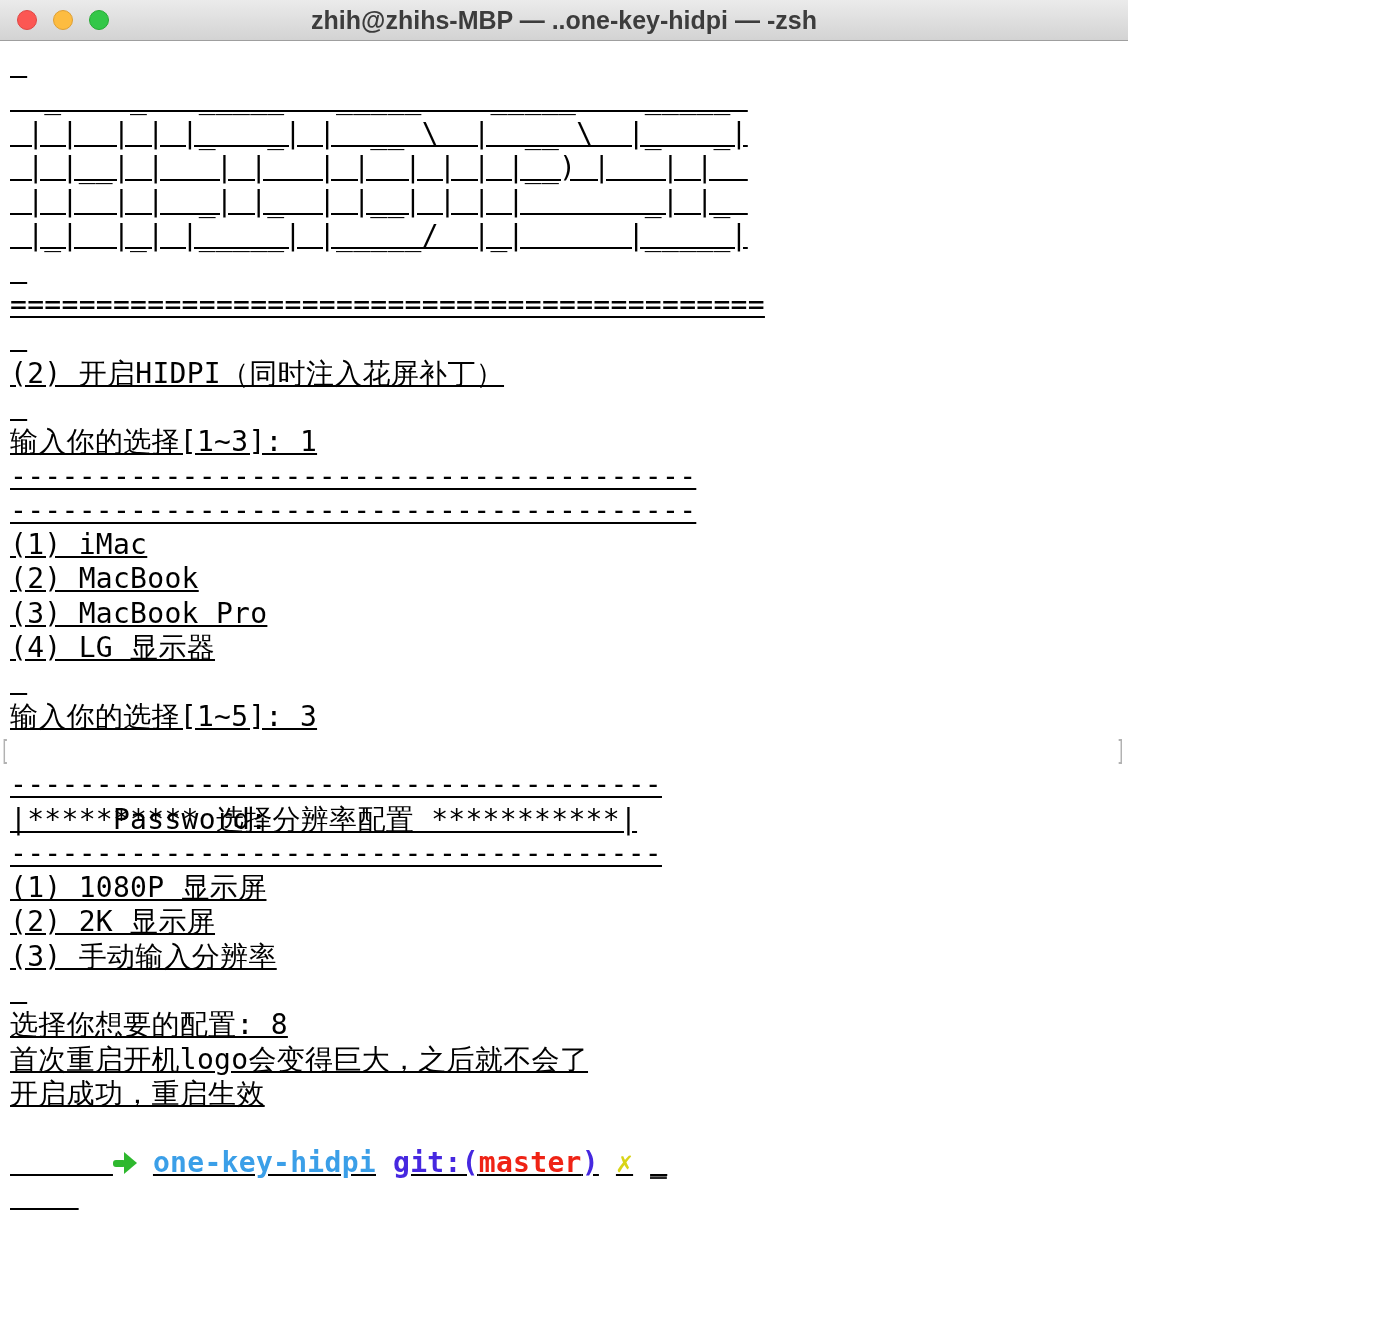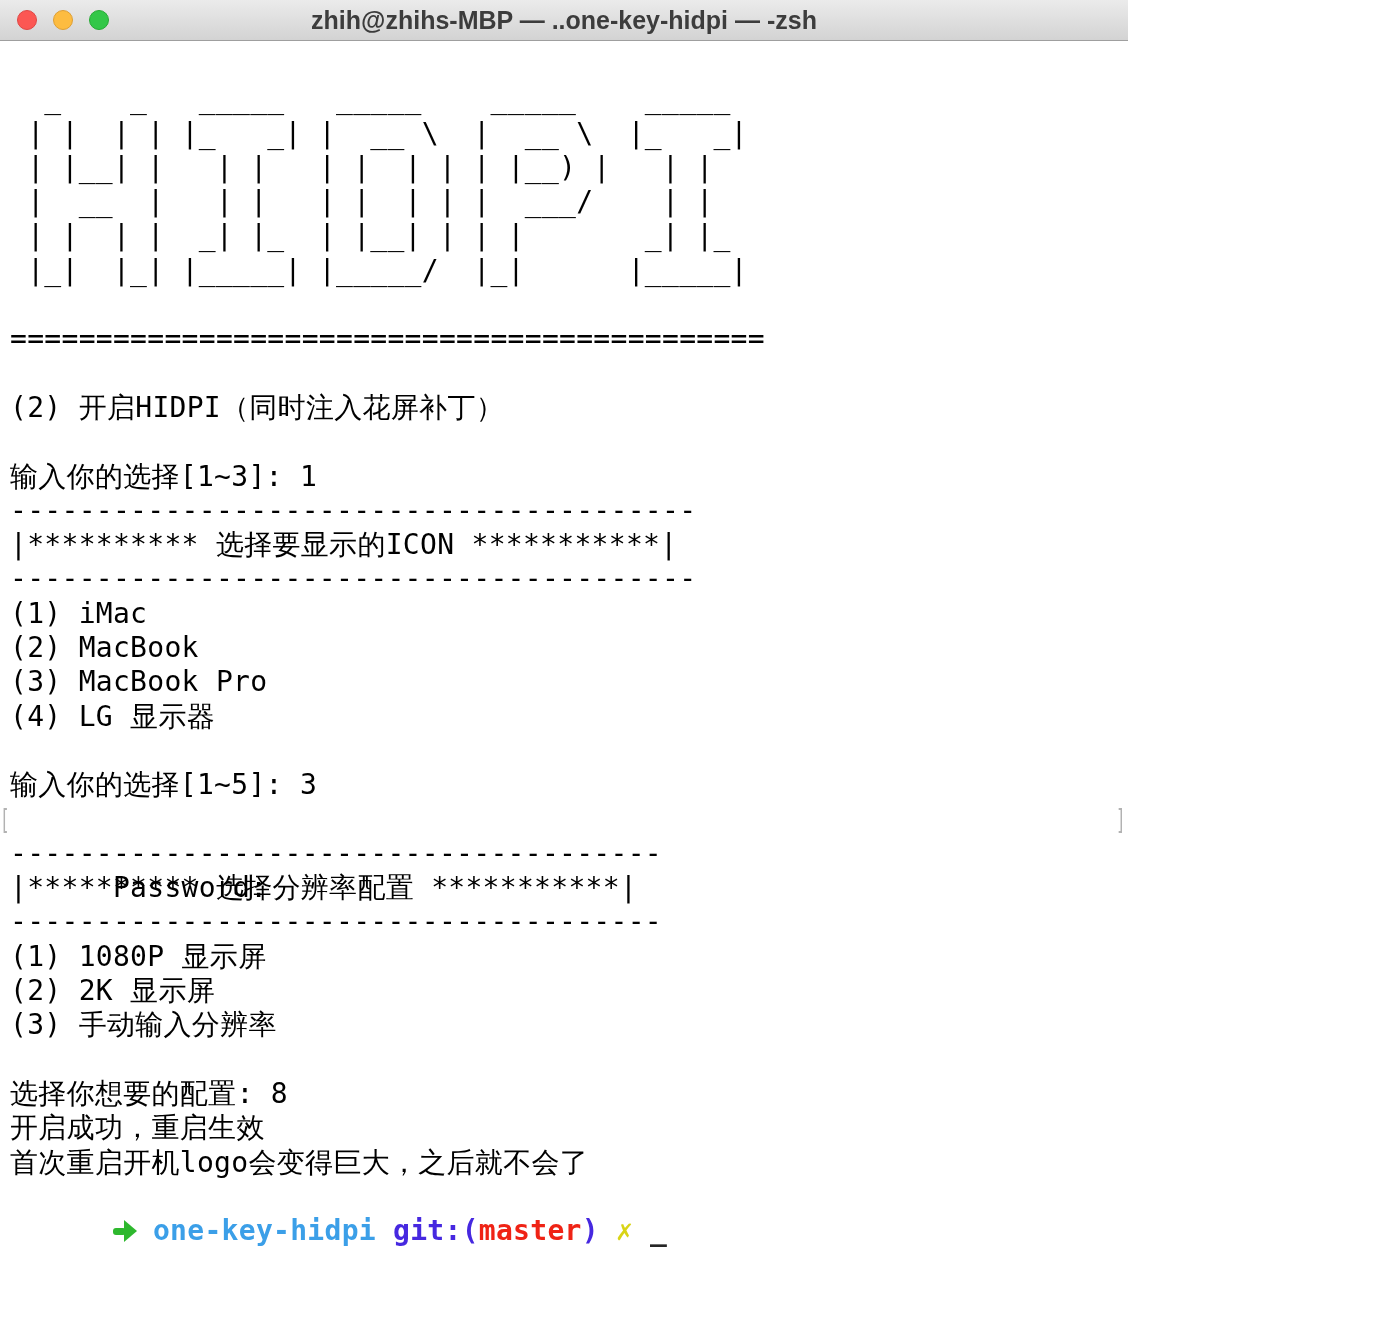--- a/index.html
+++ b/index.html
@@ -28,21 +28,21 @@
   
   .terminal{
     padding:7px 10px 0 10px;
     font-family:"DejaVu Sans Mono","Liberation Mono",monospace;
     font-size:28px;
     letter-spacing:0.3px;
     color:#000000;
     cursor:text;
   }
   .line{
-    height:34.3px;line-height:34.3px;white-space:pre;position:relative;
+    height:34.3px;line-height:34.3px;white-space:pre;position:relative;text-decoration:underline;
   }
   .pwline .mark{
     position:absolute;color:#b2b2b2;font-size:29px;top:0;
   }
   .pwline .mark-l{left:-10px;transform:scaleX(0.55);transform-origin:left;}
   .pwline .mark-r{right:-8px;transform:scaleX(0.55);transform-origin:right;}
 
   
   .promptline{font-weight:bold;}
   .promptline .seg{white-space:pre;}
@@ -76,35 +76,33 @@
     </div>
     <div class="title">zhih@zhihs-MBP — ..one-key-hidpi — -zsh</div>
   </div>
 
   <div class="terminal">
     <div class="line"> </div>
 
     <div class="line">  _    _   _____   _____    _____    _____ </div>
     <div class="line"> | |  | | |_   _| |  __ \  |  __ \  |_   _|</div>
     <div class="line"> | |__| |   | |   | |  | | | |__) |   | |  </div>
-    <div class="line"> |  __  |   | |   | |  | | |  ___/    | |  </div>
     <div class="line"> | |  | |  _| |_  | |__| | | |       _| |_ </div>
     <div class="line"> |_|  |_| |_____| |_____/  |_|      |_____|</div>
 
     <div class="line"> </div>
     <div class="line">============================================</div>
     <div class="line"> </div>
 
     <div class="line">(2) 开启HIDPI（同时注入花屏补丁）</div>
 
     <div class="line"> </div>
     <div class="line">输入你的选择[1~3]: 1</div>
 
     <div class="line">----------------------------------------</div>
-    <div class="line">|********** 选择要显示的ICON ***********|</div>
     <div class="line">----------------------------------------</div>
 
     <div class="line">(1) iMac</div>
     <div class="line">(2) MacBook</div>
     <div class="line">(3) MacBook Pro</div>
     <div class="line">(4) LG 显示器</div>
 
     <div class="line"> </div>
     <div class="line">输入你的选择[1~5]: 3</div>
 
@@ -117,20 +115,20 @@
     <div class="line">--------------------------------------</div>
     <div class="line">|********** 选择分辨率配置 ***********|</div>
     <div class="line">--------------------------------------</div>
 
     <div class="line">(1) 1080P 显示屏</div>
     <div class="line">(2) 2K 显示屏</div>
     <div class="line">(3) 手动输入分辨率</div>
 
     <div class="line"> </div>
     <div class="line">选择你想要的配置: 8</div>
+    <div class="line">首次重启开机logo会变得巨大，之后就不会了</div>
     <div class="line">开启成功，重启生效</div>
-    <div class="line">首次重启开机logo会变得巨大，之后就不会了</div>
 
     <div class="line promptline">
       <span class="arrow" style="color: rgb(46, 184, 46);"></span><span class="seg" style="color: rgb(59, 159, 232);">one-key-hidpi</span><span class="seg sp" style="color: rgb(70, 40, 224);">git:(</span><span class="seg" style="color: rgb(239, 35, 21);">master</span><span class="seg" style="color: rgb(70, 40, 224);">)</span><span class="seg sp" style="color: rgb(217, 212, 22);">✗</span><span class="seg sp cursor" style="color: rgb(38, 38, 38);">_</span>
     </div>
   </div>
 </div>
 
 </body></html>

